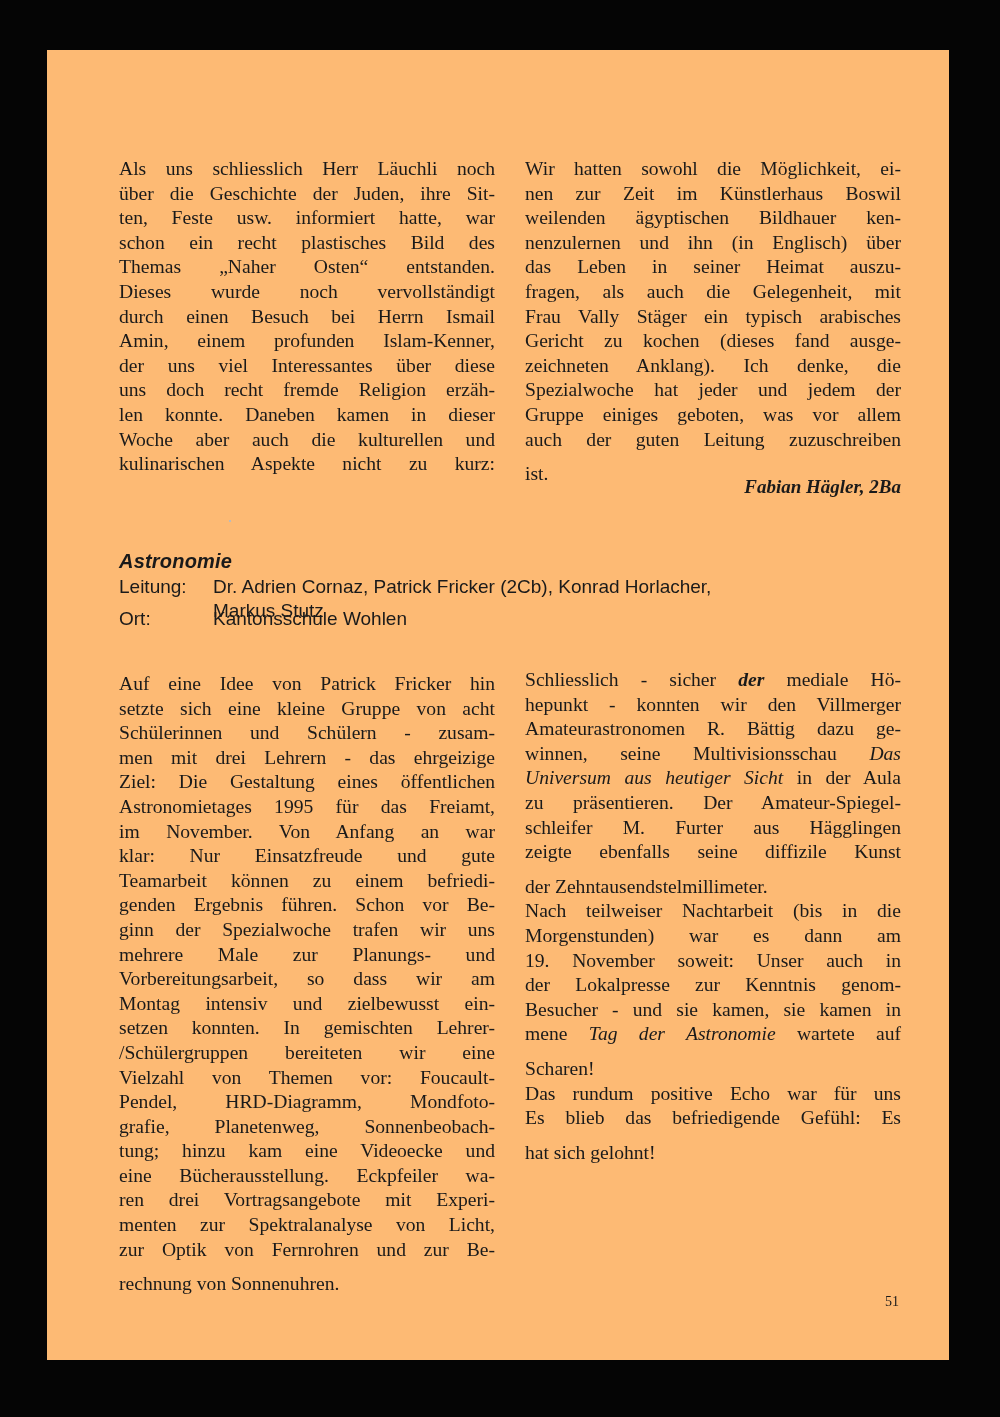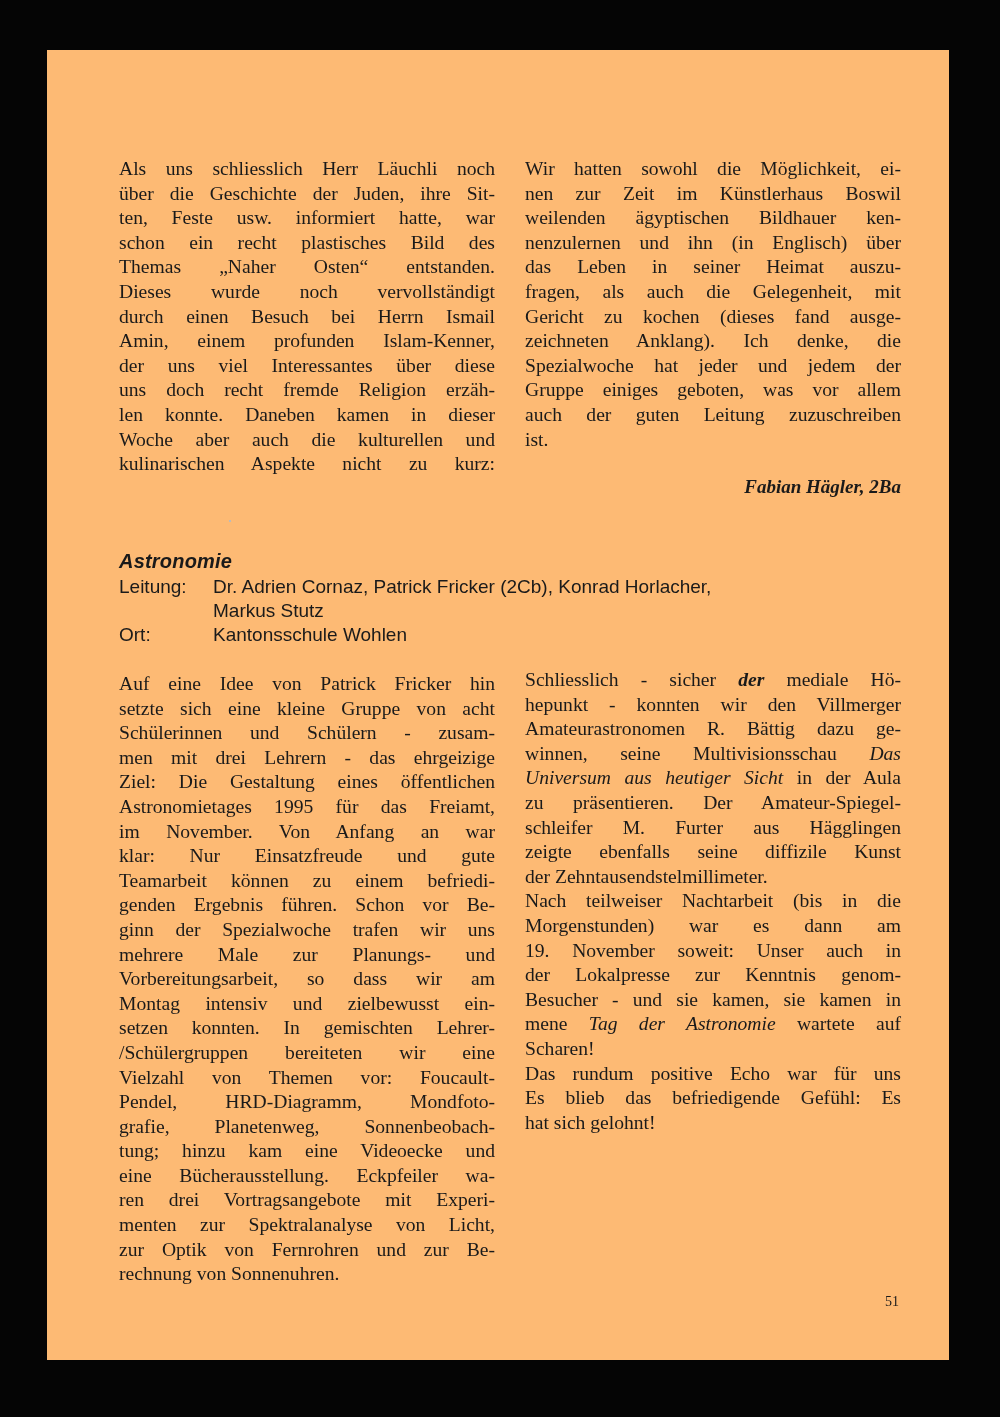--- a/index.html
+++ b/index.html
@@ -1,21 +1,21 @@
 <!DOCTYPE html>
 <html><head>
 <meta charset="utf-8">
 <style>
   html, body { margin:0; padding:0; }
   body { width:1000px; height:1417px; background:#050505; position:relative; overflow:hidden; }
   .page { position:absolute; left:47px; top:50px; width:902px; height:1310px; background:#fdba74; }
   .txt { font-family:"Liberation Serif","DejaVu Serif",serif; color:#1a1a1a; font-size:19.6px; }
   .col { position:absolute; width:376px; }
   .line { display:block; height:24.6px; line-height:24.6px; white-space:nowrap; text-align:justify; text-align-last:justify; }
-  .line.last { text-align-last:left; }
+  .line.last { text-align-last:left;margin-top:10px; }
   .it { font-style:italic; }
   .bi { font-style:italic; font-weight:bold; }
   .sig { position:absolute; right:48px; font-family:"Liberation Serif",serif; font-style:italic; font-weight:bold; font-size:19px; color:#1a1a1a;margin-top:8px; }
   .h { position:absolute; left:72px; top:500px; font-family:"Liberation Sans","DejaVu Sans",sans-serif; font-size:20px; font-weight:bold; color:#1a1a1a; letter-spacing:0.2px;font-style:italic; }
   .meta { position:absolute; left:72px; font-family:"Liberation Sans",sans-serif; font-size:19px; color:#1a1a1a; }
   .meta .k { position:absolute; left:0; }
   .meta .v { position:absolute; left:94px; white-space:nowrap; }
   .pagenum { position:absolute; left:838px; top:1244px; font-family:"Liberation Serif",serif; font-size:14px; color:#1a1a1a; }
   .dot { position:absolute; left:182px; top:470px; width:2px; height:2px; background:#bbb; }
 </style>
@@ -40,40 +40,41 @@
     <span class="line">kulinarischen Aspekte nicht zu kurz:</span>
   </div>
 
   <div class="col txt" style="left:478px; top:107px;">
     <span class="line">Wir hatten sowohl die Möglichkeit, ei-</span>
     <span class="line">nen zur Zeit im Künstlerhaus Boswil</span>
     <span class="line">weilenden ägyptischen Bildhauer ken-</span>
     <span class="line">nenzulernen und ihn (in Englisch) über</span>
     <span class="line">das Leben in seiner Heimat auszu-</span>
     <span class="line">fragen, als auch die Gelegenheit, mit</span>
+    <span class="line">Frau Vally Stäger ein typisch arabisches</span>
     <span class="line">Gericht zu kochen (dieses fand ausge-</span>
     <span class="line">zeichneten Anklang). Ich denke, die</span>
     <span class="line">Spezialwoche hat jeder und jedem der</span>
     <span class="line">Gruppe einiges geboten, was vor allem</span>
     <span class="line">auch der guten Leitung zuzuschreiben</span>
     <span class="line last">ist.</span>
   </div>
 
   <div class="sig" style="top:418px;">Fabian Hägler, 2Ba</div>
 
   <div class="dot"></div>
 
   <div class="h">Astronomie</div>
 
   <div class="meta" style="top:526px; width:700px; height:50px;">
     <span class="k">Leitung:</span>
     <span class="v" style="top:0;">Dr. Adrien Cornaz, Patrick Fricker (2Cb), Konrad Horlacher,</span>
     <span class="v" style="top:24px;">Markus Stutz</span>
   </div>
-  <div class="meta" style="top:574px; width:700px; height:26px;">
+  <div class="meta" style="top:558px; width:700px; height:26px;">
     <span class="k">Ort:</span>
     <span class="v">Kantonsschule Wohlen</span>
   </div>
 
   <div class="col txt" style="left:72px; top:622px;">
     <span class="line">Auf eine Idee von Patrick Fricker hin</span>
     <span class="line">setzte sich eine kleine Gruppe von acht</span>
     <span class="line">Schülerinnen und Schülern - zusam-</span>
     <span class="line">men mit drei Lehrern - das ehrgeizige</span>
     <span class="line">Ziel: Die Gestaltung eines öffentlichen</span>

